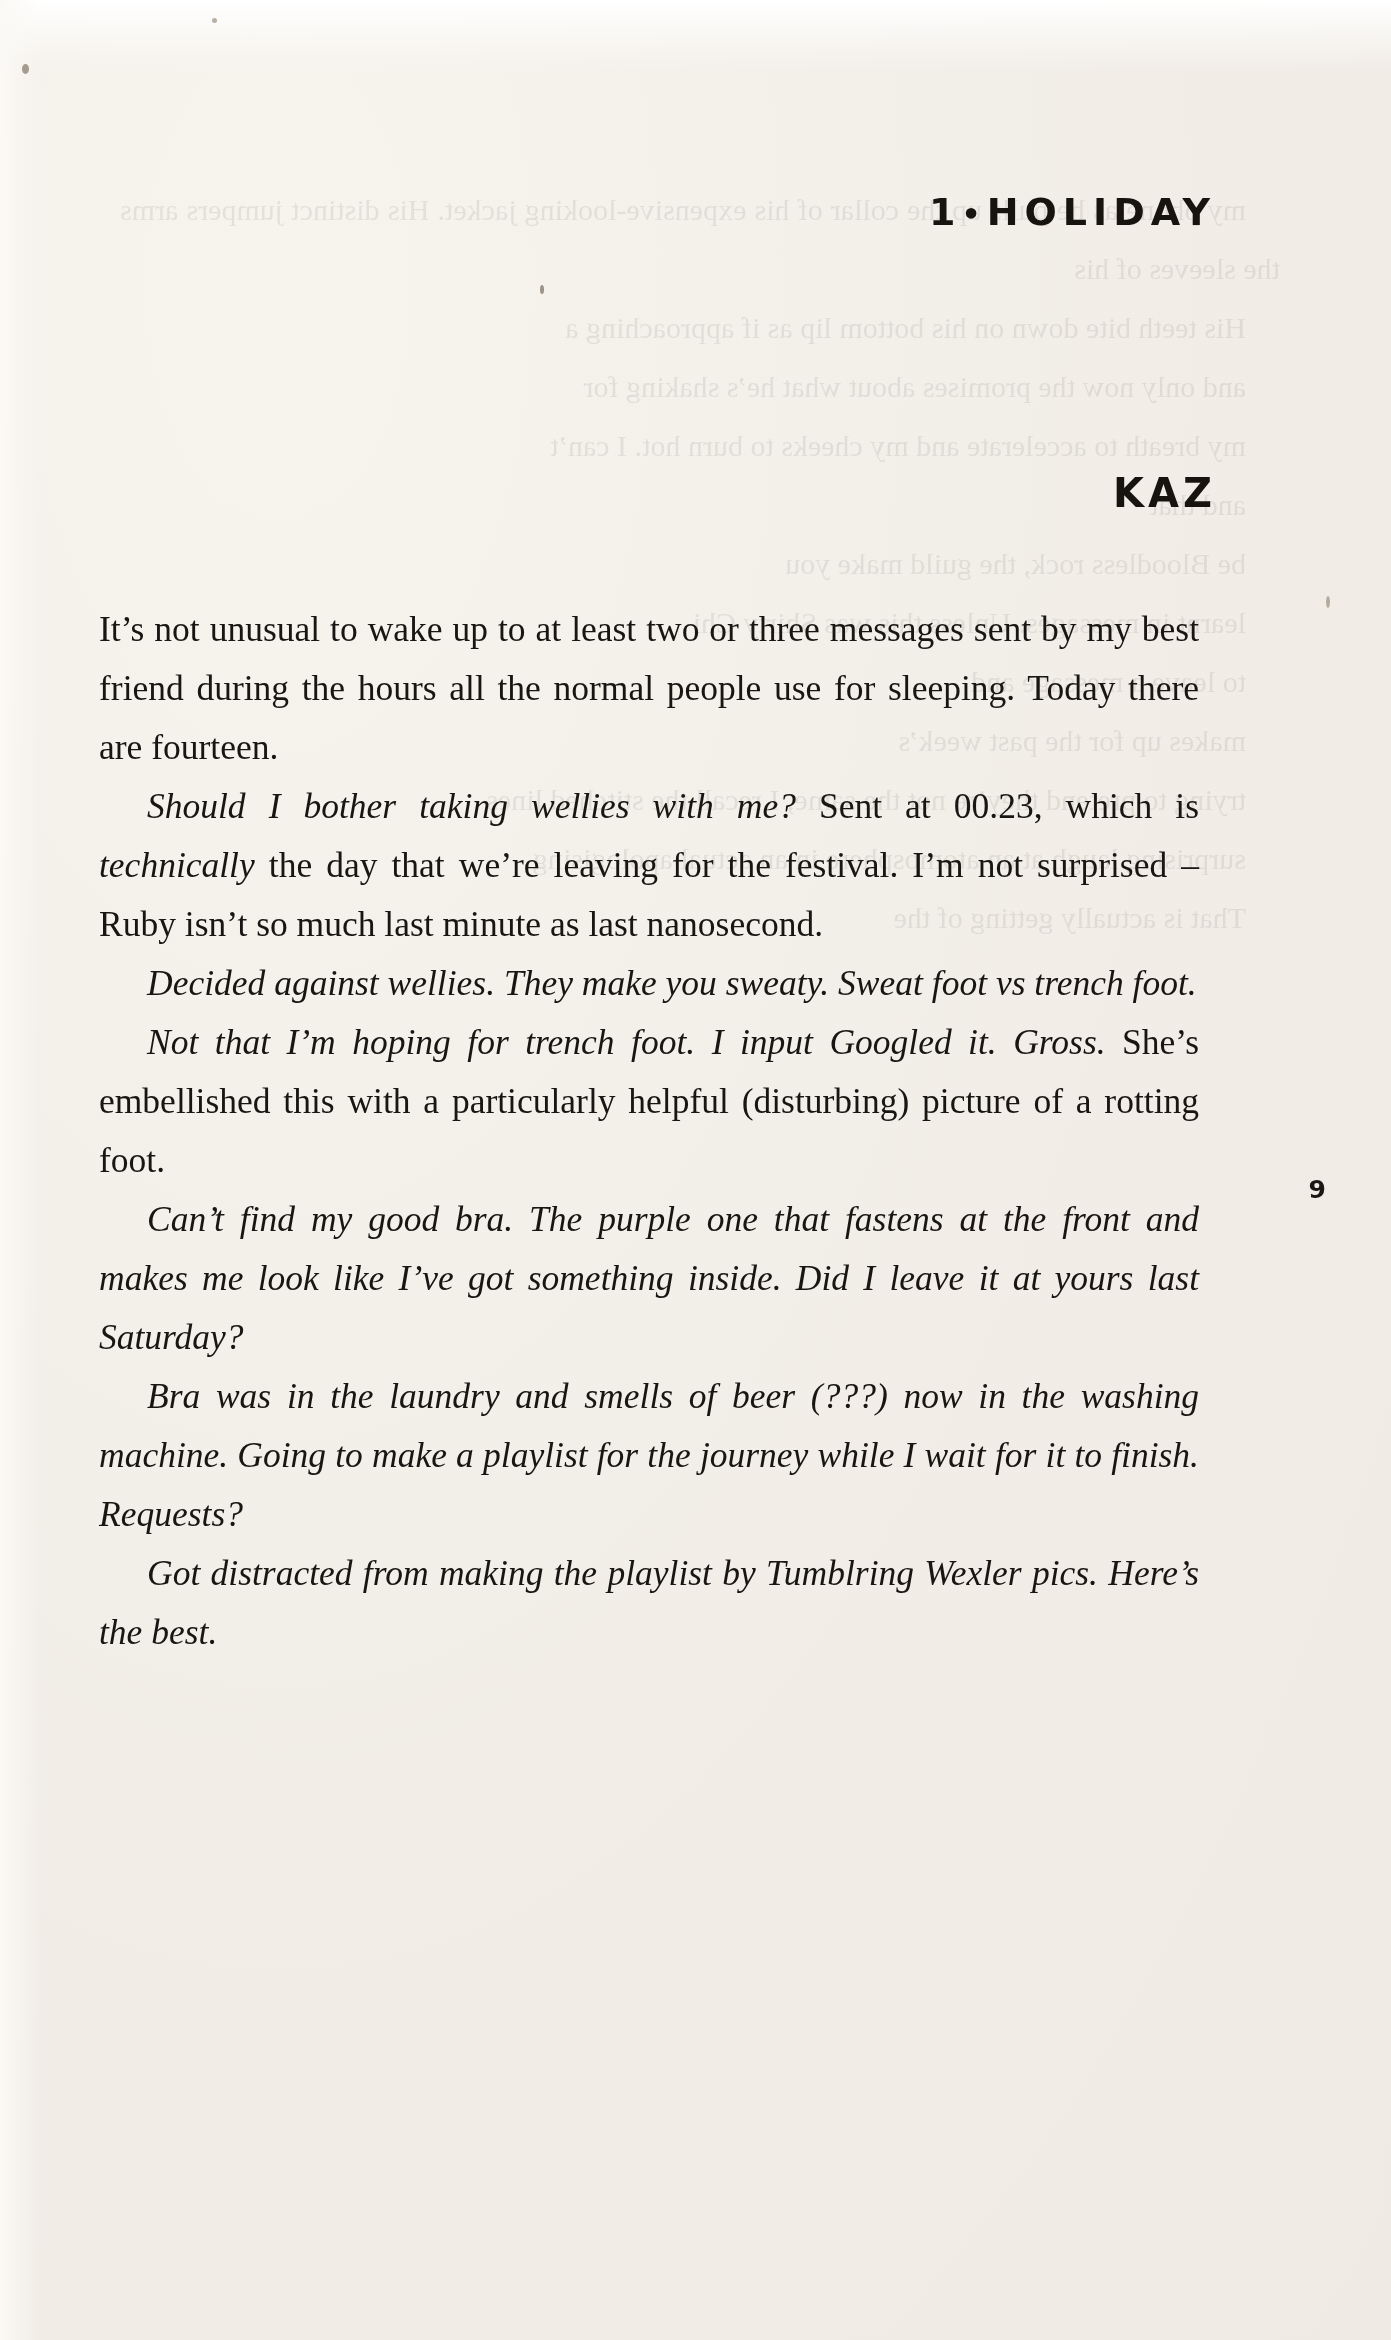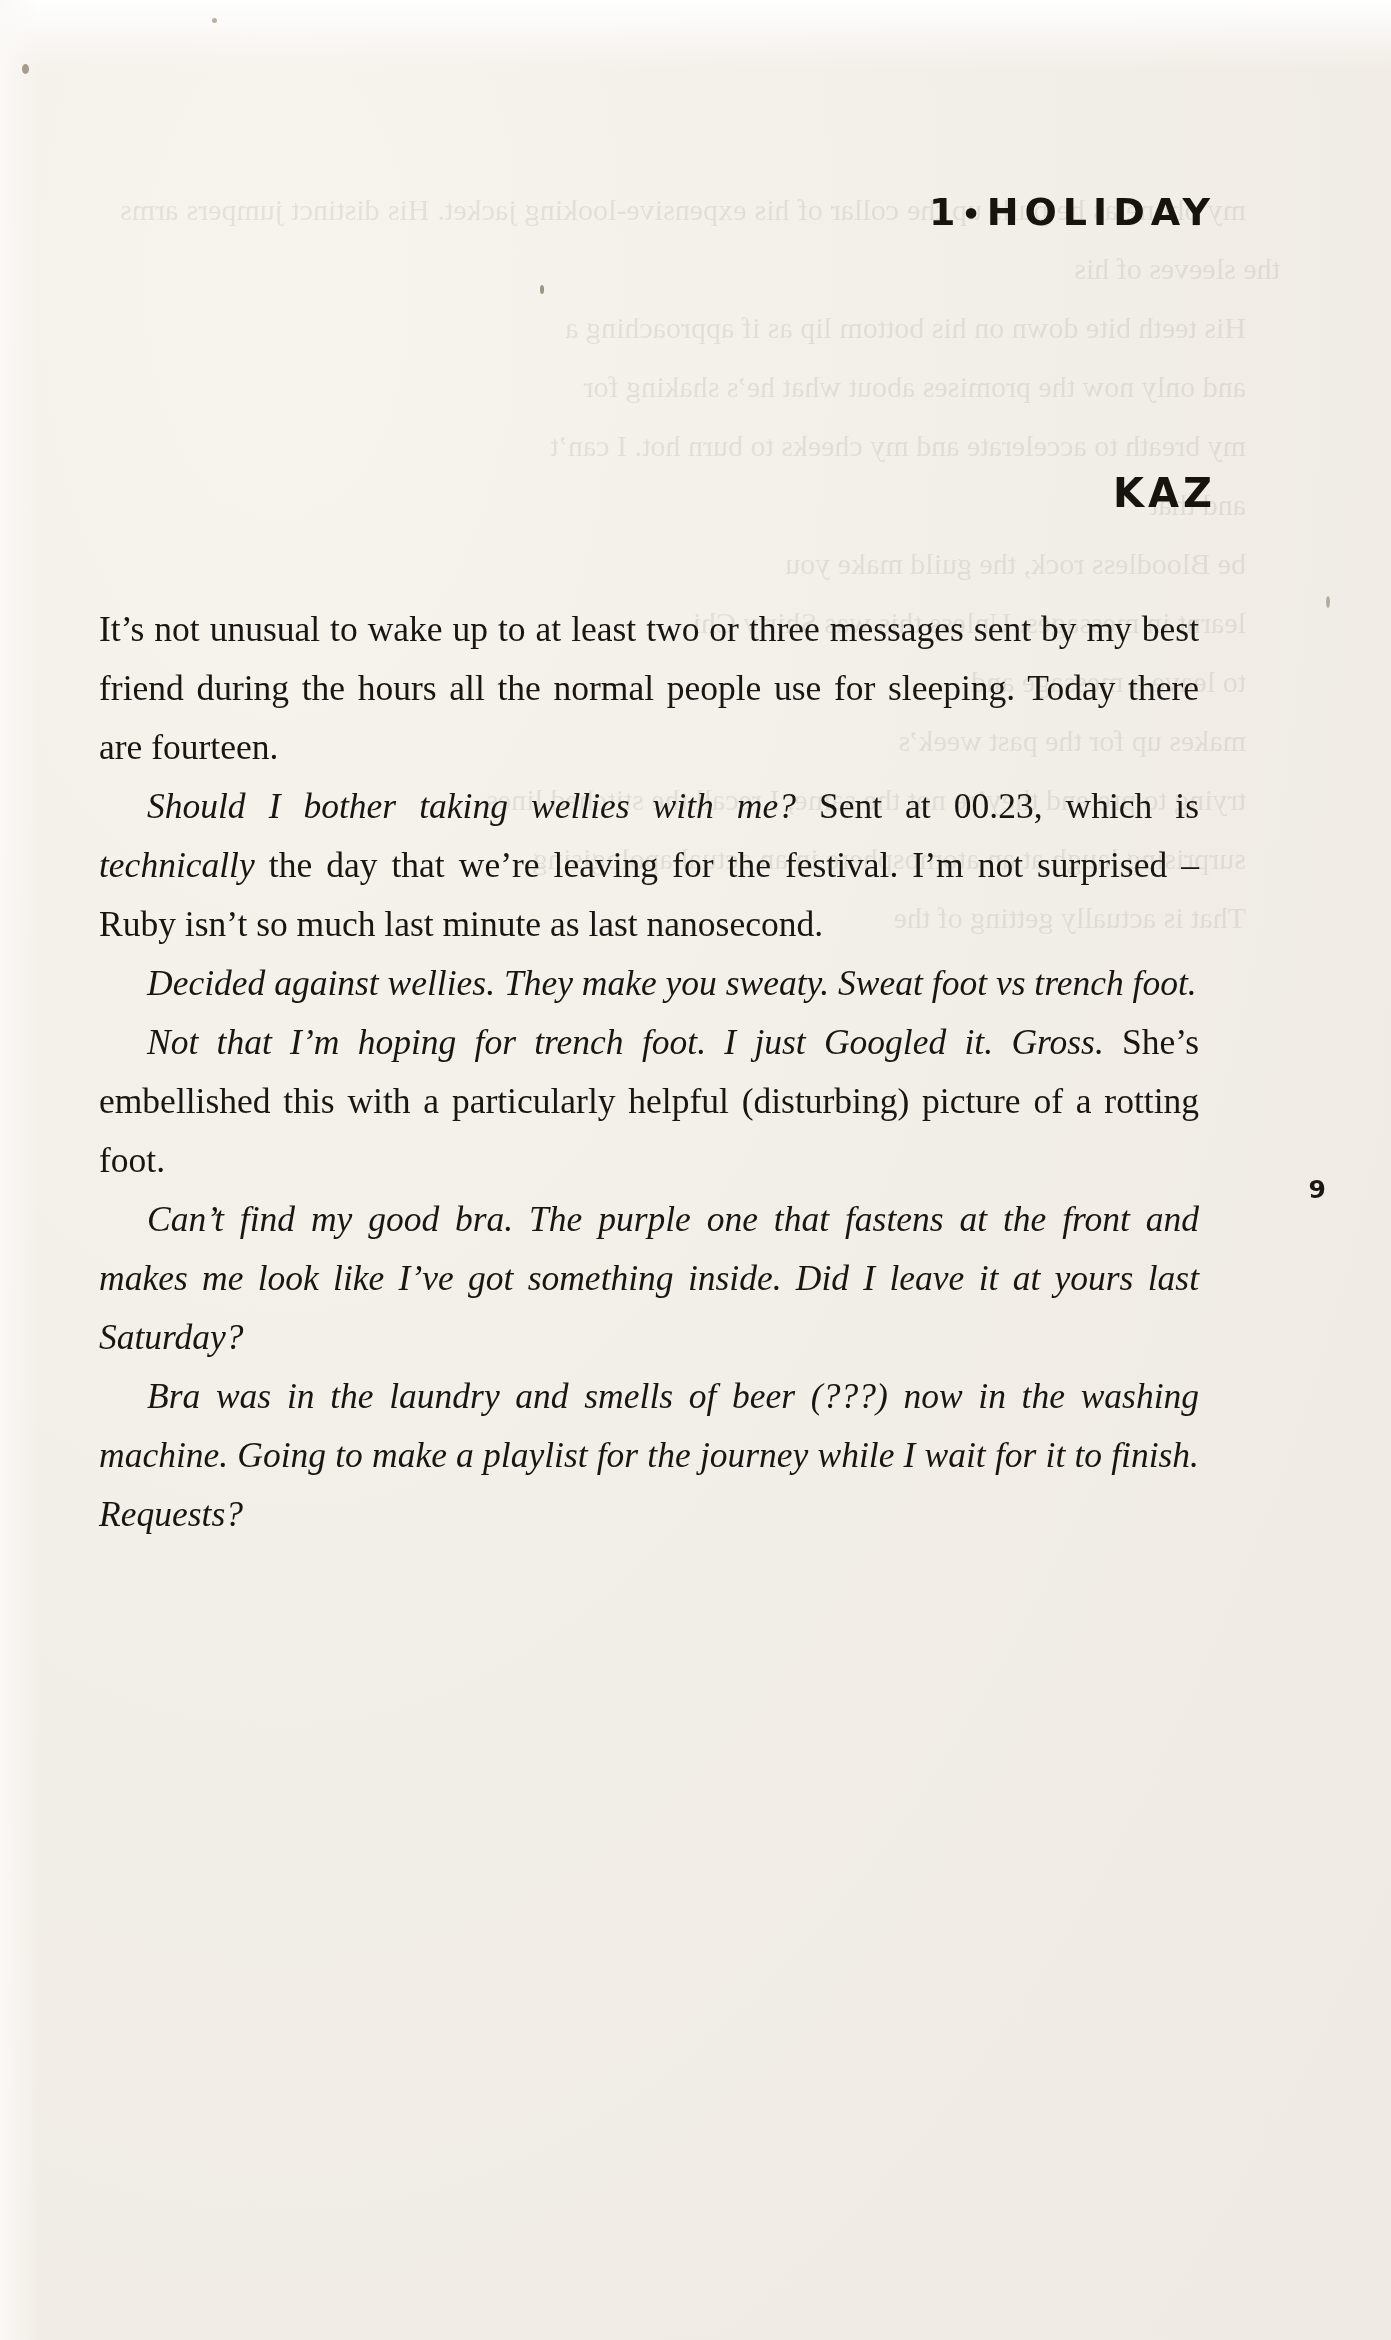--- a/index.html
+++ b/index.html
@@ -171,23 +171,24 @@
     <div class="folio">9</div>
 
     <div class="body-text">
 
       <p>It’s not unusual to wake up to at least two or three messages sent by my best friend during the hours all the normal people use for sleeping. Today there are fourteen.</p>
 
       <p class="ind"><i>Should I bother taking wellies with me?</i><span> Sent at 00.23, which is </span><i>technically</i><span> the day that we’re leaving for the festival. I’m not surprised – Ruby isn’t so much last minute as last nanosecond.</span></p>
 
       <p class="ind msg">Decided against wellies. They make you sweaty. Sweat foot vs trench foot.</p>
 
-      <p class="ind"><i>Not that I’m hoping for trench foot. I just Googled it. Gross.</i><span> She’s embellished this with a particularly helpful (disturbing) picture of a rotting foot.</span></p>
+      <p class="ind"><i>Not that I’m hoping for trench foot. I input Googled it. Gross.</i><span> She’s embellished this with a particularly helpful (disturbing) picture of a rotting foot.</span></p>
 
       <p class="ind msg">Can’t find my good bra. The purple one that fastens at the front and makes me look like I’ve got something inside. Did I leave it at yours last Saturday?</p>
 
       <p class="ind msg">Bra was in the laundry and smells of beer (???) now in the washing machine. Going to make a playlist for the journey while I wait for it to finish. Requests?</p>
 
 
+      <p class="ind msg">Got distracted from making the playlist by Tumblring Wexler pics. Here’s the best.</p>
 
     </div>
   </div>
 </div>
 
 </body></html>

